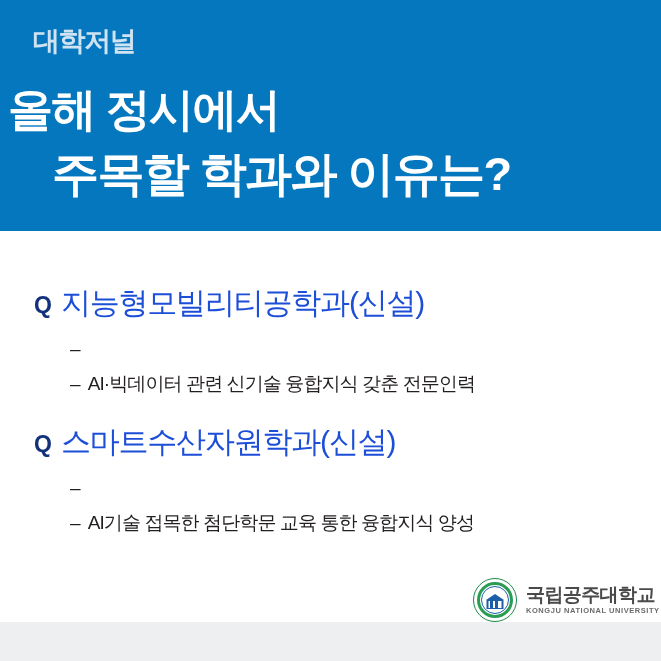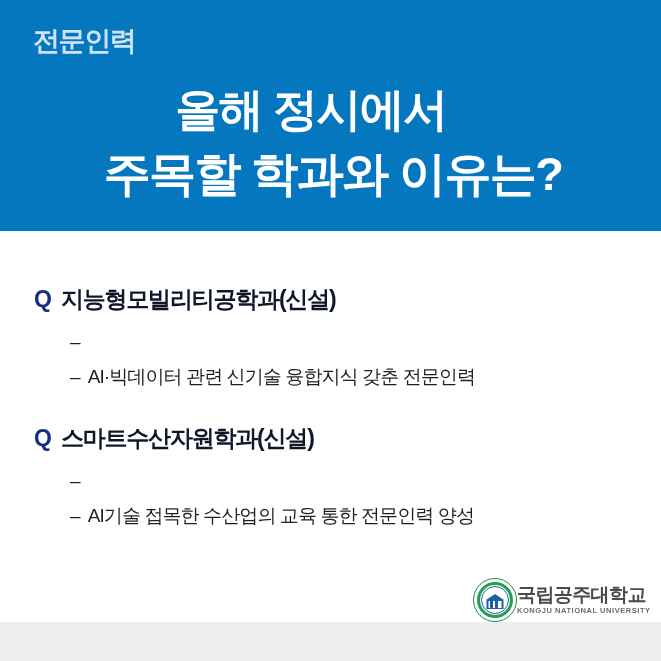--- a/index.html
+++ b/index.html
@@ -38,24 +38,23 @@
     font-size: 27px;
     font-weight: bold;
     letter-spacing: -1.4px;
     color: #cfe3f2;
     line-height: 1;
     white-space: nowrap;
   }
 
   .headline {
     position: absolute;
-    left: 16px;
+    left: 8px;
     top: 78px;
     width: 590px;
-    text-align: center;
     color: #ffffff;
     font-weight: bold;
     font-size: 45px;
     line-height: 64px;
     letter-spacing: -1.6px;
   }
   .headline .line {
     display: block;
     white-space: nowrap;
   }
@@ -89,23 +88,23 @@
     white-space: nowrap;
   }
   .q-mark {
     font-size: 23px;
     font-weight: bold;
     color: #13307c;
     line-height: 1;
     letter-spacing: 0;
   }
   .sec-title {
-    font-size: 23px;
-    font-weight: bold;
-    color: #0f172a;
+    font-size: 30px;
+    font-weight: normal;
+    color: #1d4ed8;
     letter-spacing: -1.2px;
     line-height: 1;
   }
 
   .bullets {
     margin-top: 13px;
     padding-left: 36px;
   }
   .bullet {
     display: flex;
@@ -123,20 +122,21 @@
     line-height: 35px;
   }
 
   
   .logo-wrap {
     position: absolute;
     left: 473px;
     top: 578px;
     display: flex;
     align-items: center;
+    gap: 9px;
   }
 
   .seal {
     position: relative;
     width: 44px;
     height: 44px;
     border-radius: 50%;
     background: #ffffff;
     box-sizing: border-box;
   }
@@ -230,21 +230,21 @@
     height: 39px;
     background: #eeeff0;
   }
 </style>
 </head>
 <body>
 
 <div class="card">
 
   <div class="header">
-    <div class="brand">전문인력</div>
+    <div class="brand">대학저널</div>
 
     <div class="headline">
       <span class="line line1">올해 정시에서</span>
       <span class="line line2">주목할 학과와 이유는?</span>
     </div>
   </div>
 
   <div class="body">
 
     <div class="section section-1">
@@ -267,21 +267,21 @@
       <div class="sec-head">
         <span class="q-mark">Q</span>
         <span class="sec-title">스마트수산자원학과(신설)</span>
       </div>
       <div class="bullets">
         <div class="bullet">
           <span class="dash">–</span>
         </div>
         <div class="bullet">
           <span class="dash">–</span>
-          <span>AI기술 접목한 수산업의 교육 통한 전문인력 양성</span>
+          <span>AI기술 접목한 첨단학문 교육 통한 융합지식 양성</span>
         </div>
       </div>
     </div>
 
   </div>
 
   <div class="logo-wrap">
     <div class="seal">
       <div class="ring-outer"></div>
       <div class="ring-mid"></div>

